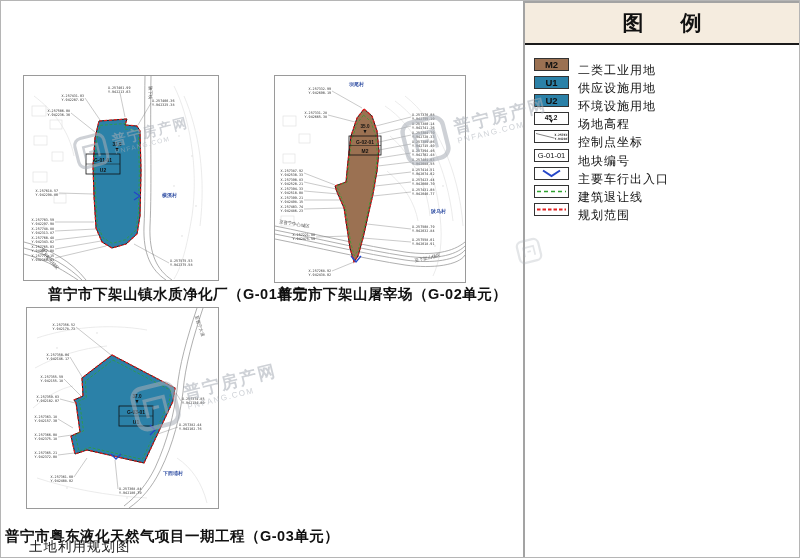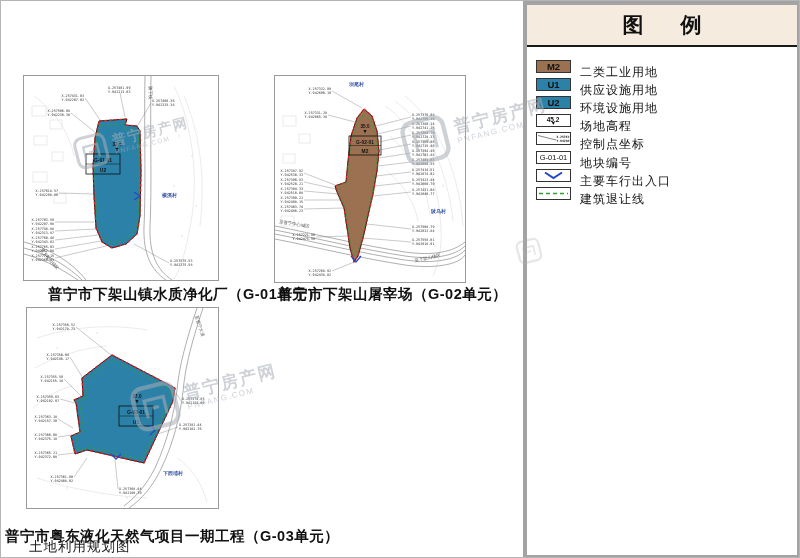--- a/index.html
+++ b/index.html
@@ -16,21 +16,21 @@
   #title3{left:4px;top:526px;}
   .caption{position:absolute;left:28px;top:537px;font-size:13.5px;color:#222;letter-spacing:1px;}
   svg{display:block;}
   .coord{font-size:3.4px;fill:#333;font-family:"DejaVu Sans Mono",monospace;}
   .village{font-size:5px;font-weight:bold;fill:#3a57a8;}
   .roadname{font-size:4.4px;fill:#555;}
   .plotcode{font-size:4.9px;font-weight:bold;fill:#111;text-anchor:middle;}
   .elev{font-size:4.6px;font-weight:bold;fill:#111;text-anchor:middle;}
   
   .legend{position:absolute;left:522px;top:0;width:278px;height:558px;background:#fff;
-          border:4px solid #a3a3a3;box-sizing:border-box;}
+          border:2px solid #a3a3a3;box-sizing:border-box;}
   .legend-header{height:40px;background:#f5ecdf;border-bottom:2px solid #1a1a1a;
                  display:flex;align-items:center;justify-content:center;}
   .legend-header span{font-size:21px;font-weight:bold;color:#111;letter-spacing:37px;text-indent:37px;}
   .legend-items{padding:10px 0 0 9px;}
   .legend-row{display:flex;align-items:center;height:18.2px;gap:9px;}
   .sym{width:35px;height:13px;box-sizing:border-box;border:1px solid #333;flex:0 0 auto;
        display:flex;align-items:center;justify-content:center;font-size:9.5px;font-weight:bold;color:#111;background:#fff;}
   .legend-label{font-size:12px;color:#111;letter-spacing:1px;margin-top:12px;}
   
   .wm{position:absolute;display:flex;align-items:center;gap:6px;color:#a7adb6;opacity:.55;
@@ -375,20 +375,28 @@
       <div class="legend-row">
         <div class="sym">
           <svg width="33" height="11" viewBox="0 0 33 11">
             <line x1="2" y1="5.5" x2="31" y2="5.5" stroke="#2fa12f" stroke-width="1.6" stroke-dasharray="4,3"></line>
           </svg>
         </div>
         <span class="legend-label">建筑退让线</span>
       </div>
 
 
+      <div class="legend-row">
+        <div class="sym">
+          <svg width="33" height="11" viewBox="0 0 33 11">
+            <line x1="2" y1="5.5" x2="31" y2="5.5" stroke="#e02020" stroke-width="2" stroke-dasharray="3.5,2"></line>
+          </svg>
+        </div>
+        <span class="legend-label">规划范围</span>
+      </div>
 
     </div>
   </div>
 
   <div class="wm" style="left:58px;top:118px;transform:rotate(-14deg) scale(.82);">
     <svg width="44" height="44" viewBox="0 0 46 46">
       <rect x="4" y="4" width="38" height="38" rx="9" fill="none" stroke="#a7adb6" stroke-width="4"></rect>
       <path d="M14,32 V16 H32 V32 M20,24 H26" fill="none" stroke="#a7adb6" stroke-width="3"></path>
     </svg>
     <div class="wm-text">

